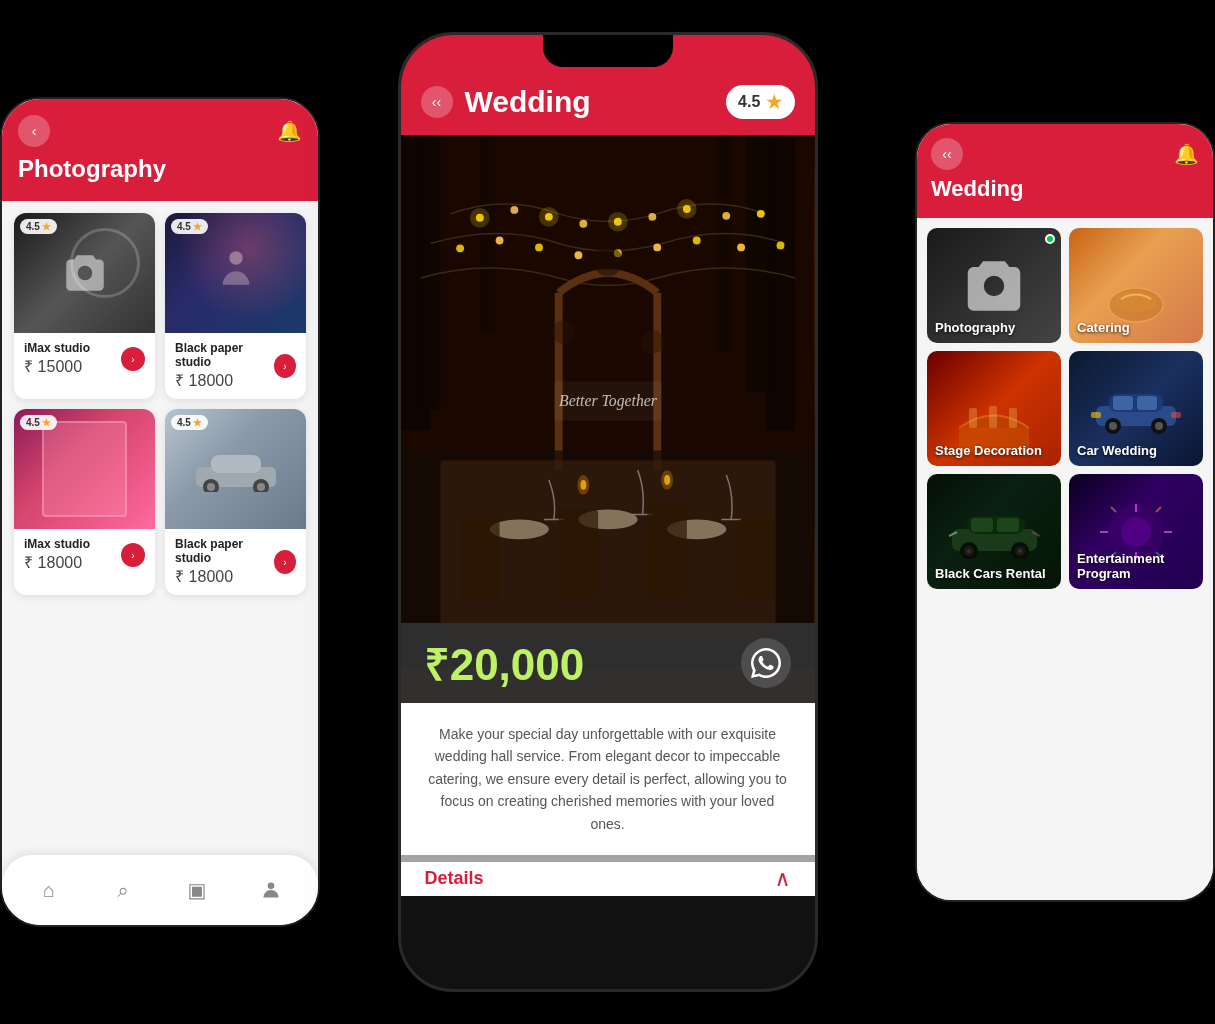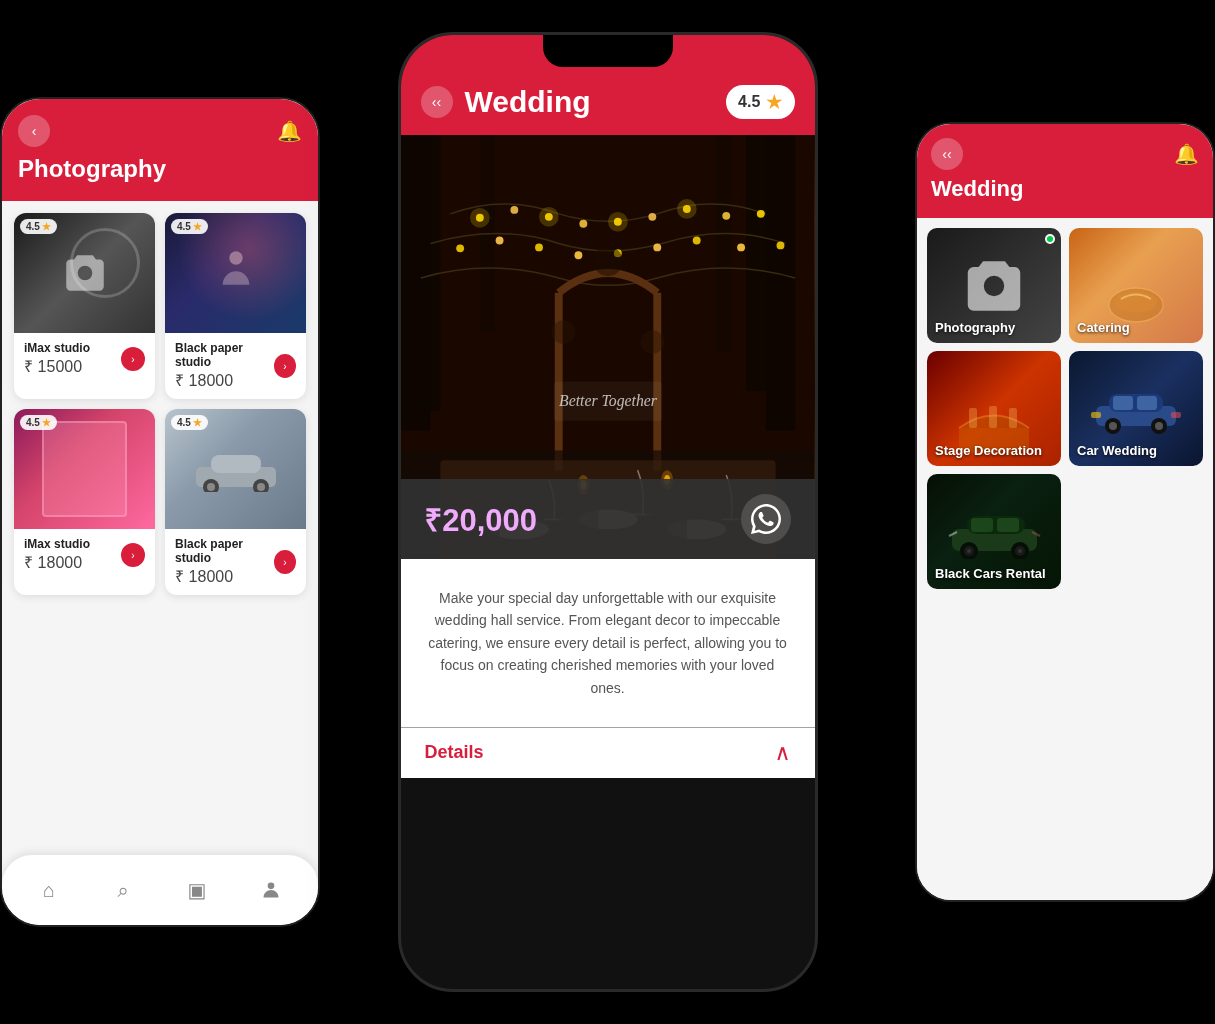--- a/index.html
+++ b/index.html
@@ -274,73 +274,73 @@
       gap: 6px;
       font-size: 16px;
       font-weight: 700;
       color: #333;
     }
 
     .rating-badge .star-big { color: #f5a623; font-size: 18px; }
 
     .phone-center .hero-img {
       width: 100%;
-      height: 424px;
+      height: 568px;
       background: linear-gradient(180deg, #1a0a00 0%, #3d1a00 20%, #2a1500 40%, #1a0800 60%, #2d1800 80%, #3a2010 100%);
       position: relative;
       overflow: hidden;
     }
 
     .price-bar {
       position: absolute;
       bottom: 0;
       left: 0;
       right: 0;
       height: 80px;
       background: rgba(50,50,50,0.92);
       display: flex;
       align-items: center;
       justify-content: space-between;
       padding: 0 24px;
     }
 
     .price-bar .price {
-      color: #f0abfc;
-      font-size: 31px;
+      color: #bef264;
+      font-size: 44px;
       font-weight: 700;
     }
 
     .whatsapp-btn {
       width: 50px;
       height: 50px;
       background: rgba(255,255,255,0.15);
       border-radius: 50%;
       display: flex;
       align-items: center;
       justify-content: center;
       font-size: 28px;
       color: #fff;
     }
 
     .phone-center .description {
       background: #fff;
-      padding: 28px 24px;
+      padding: 20px 24px;
       text-align: center;
       font-size: 14px;
       color: #555;
       line-height: 1.6;
     }
 
     .phone-center .details-bar {
       background: #fff;
-      padding: 12px 24px;
+      padding: 4px 24px;
       display: flex;
       justify-content: space-between;
       align-items: center;
-      border-top: 1px solid #a3a3a3;
+      border-top: 7px solid #a3a3a3;
     }
 
     .details-btn {
       color: #d91e3c;
       font-size: 18px;
       font-weight: 600;
     }
 
     .chevron-up {
       color: #d91e3c;
@@ -784,18 +784,35 @@
               <circle cx="73" cy="47" r="5" fill="#1a1a1a"></circle>
               <circle cx="22" cy="47" r="2" fill="#333"></circle>
               <circle cx="73" cy="47" r="2" fill="#333"></circle>
               <path d="M2 32 L10 28" stroke="rgba(200,220,200,0.5)" stroke-width="2"></path>
               <path d="M93 32 L85 28" stroke="rgba(200,100,100,0.4)" stroke-width="2"></path>
             </svg>
             <span class="service-label">Black Cars Rental</span>
           </div>
         </div>
 
+        <div class="service-card">
+          <div class="service-img img-entertainment" style="width:100%;height:100%;display:flex;align-items:center;justify-content:center;position:relative;background: linear-gradient(135deg, #0a0020 0%, #300060 40%, #200050 100%)">
+            <svg width="80" height="60" viewBox="0 0 80 60">
+              <circle cx="40" cy="30" r="28" fill="rgba(80,0,120,0.3)"></circle>
+              <circle cx="40" cy="30" r="15" fill="rgba(120,0,180,0.4)"></circle>
+              <line x1="40" y1="2" x2="40" y2="10" stroke="rgba(255,100,255,0.6)" stroke-width="2"></line>
+              <line x1="40" y1="50" x2="40" y2="58" stroke="rgba(255,100,255,0.6)" stroke-width="2"></line>
+              <line x1="12" y1="30" x2="4" y2="30" stroke="rgba(255,100,255,0.6)" stroke-width="2"></line>
+              <line x1="68" y1="30" x2="76" y2="30" stroke="rgba(255,100,255,0.6)" stroke-width="2"></line>
+              <line x1="20" y1="10" x2="15" y2="5" stroke="rgba(255,150,100,0.5)" stroke-width="2"></line>
+              <line x1="60" y1="10" x2="65" y2="5" stroke="rgba(255,150,100,0.5)" stroke-width="2"></line>
+              <line x1="20" y1="50" x2="15" y2="55" stroke="rgba(100,150,255,0.5)" stroke-width="2"></line>
+              <line x1="60" y1="50" x2="65" y2="55" stroke="rgba(100,150,255,0.5)" stroke-width="2"></line>
+            </svg>
+            <span class="service-label">Entertainment Program</span>
+          </div>
+        </div>
 
       </div>
     </div>
   </div>
 
 </div>
 
 </body></html>

